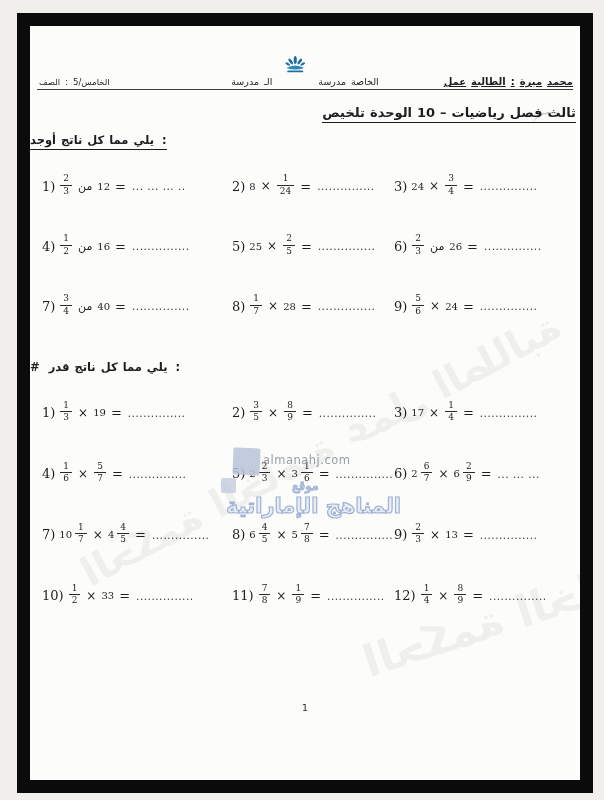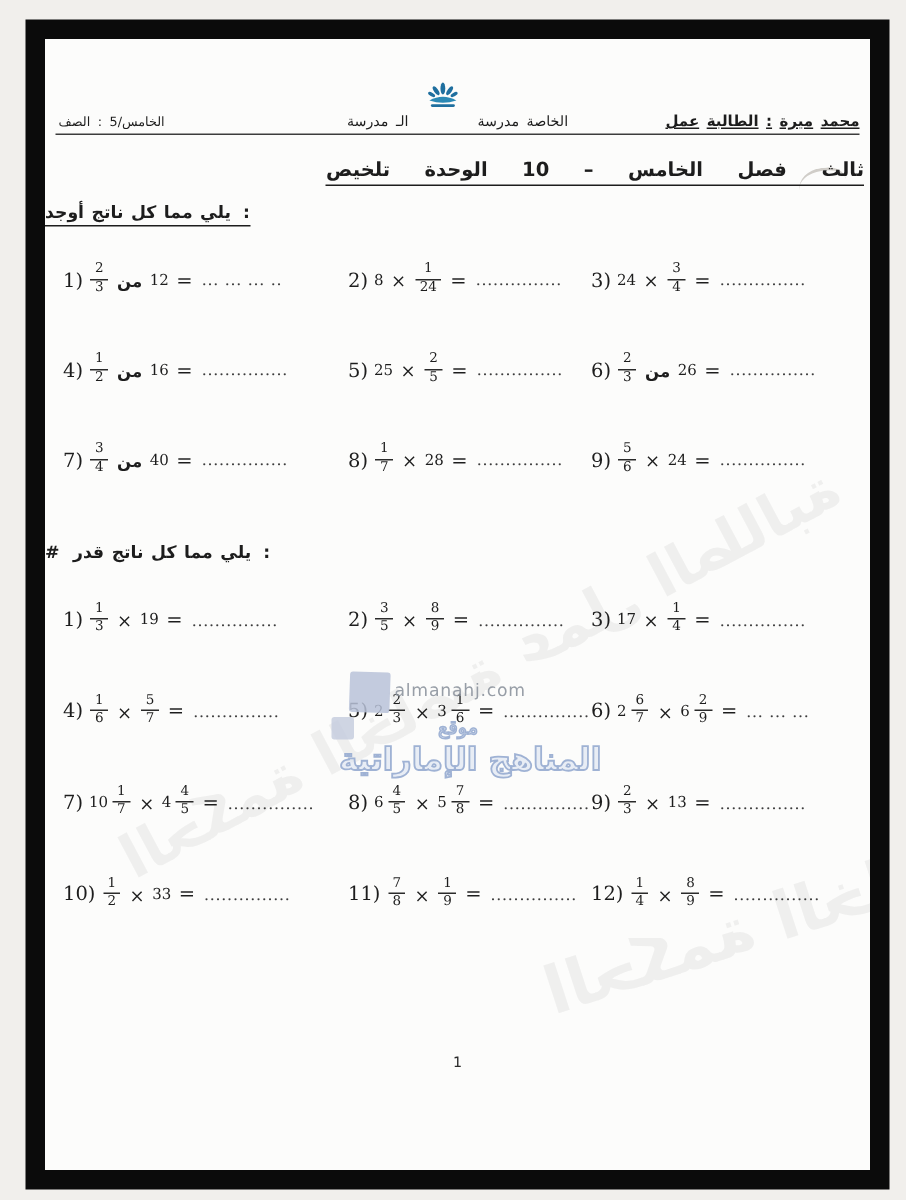--- a/index.html
+++ b/index.html
@@ -45,21 +45,21 @@
   }
   .logo-stack{width:30px;position:relative;height:10px;}
   .logo-icon{position:absolute;left:50%;transform:translateX(-50%);bottom:9px;}
   .logo-mark{position:absolute;bottom:0;left:2px;right:2px;}
   .logo-mark .bar{height:2px;background:#2b6ca3;margin-bottom:1.5px;border-radius:1px;}
   .logo-mark .bar.b2{margin-right:4px;}
   .wordgroup{display:inline-flex;direction:ltr;gap:5px;white-space:nowrap;}
   .wordgroup span{display:inline-block;}
   .title-line{margin:12px 4px 0 0;text-align:right;}
   .title-inner{
-    display:inline-flex;gap:23px;font-weight:bold;font-size:13px;
+    display:inline-flex;gap:5px;font-weight:bold;font-size:13px;
     border-bottom:1.6px solid #1d1d1d;padding-bottom:2px;
   }
   .sec-heading{margin:10px 4px 0 0;text-align:left;font-weight:bold;font-size:11.5px;}
   .sec-heading .u{
     display:inline-flex;gap:5px;border-bottom:1.5px solid #1d1d1d;padding-bottom:2px;
   }
   .sec-heading.nou .u{border-bottom:none;}
   .hprefix{margin-right:4px;}
   .hcolon{margin-left:3px;}
   
@@ -70,21 +70,21 @@
   }
   .sec2 .prow{height:61px;}
   .problem{
     font-family:"DejaVu Serif","Liberation Serif",serif;
     font-size:13px;white-space:nowrap;display:flex;align-items:center;
   }
   .pnum{margin-right:4px;}
   .int,.whole{font-size:10px;}
   .whole{margin-right:2px;}
   .op{margin:0 5px;font-size:12px;}
-  .ofw{margin:12px 5px;font-size:11px;font-weight:700;font-family:"DejaVu Sans",sans-serif;}
+  .ofw{margin:12px 5px;font-size:11px;font-weight:400;font-family:"DejaVu Sans",sans-serif;}
   .eq{margin:0 5px;}
   .frac{
     display:inline-flex;flex-direction:column;align-items:center;
     line-height:1.05;font-size:9px;margin:0 1px;transform:translateY(-1px);
   }
   .fnum{padding:0 3px 1px;}
   .fden{border-top:1px solid #2a2a2a;padding:1px 3px 0;}
   .dots{font-size:10.5px;letter-spacing:.5px;color:#3c3c3c;margin-left:1px;}
   
   .wm{position:absolute;z-index:3;pointer-events:none;}
@@ -157,21 +157,21 @@
             <span>الخامس/5</span>
           </div>
       </div>
 
       <div class="title-line">
         <span class="title-inner wordgroup">
             <span>تلخيص</span>
             <span>الوحدة</span>
             <span>10</span>
             <span>–</span>
-            <span>الخامس</span>
+            <span>رياضيات</span>
             <span>فصل</span>
             <span>ثالث</span>
           </span>
       </div>
 
       <div class="sec-heading">
         <span class="u">
           <span class="wordgroup">
               <span>أوجد</span>
               <span>ناتج</span>

